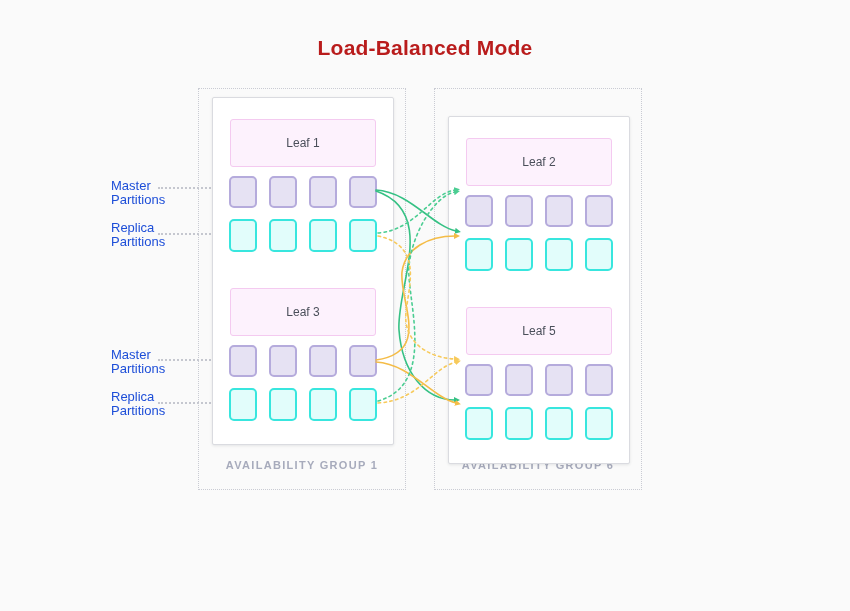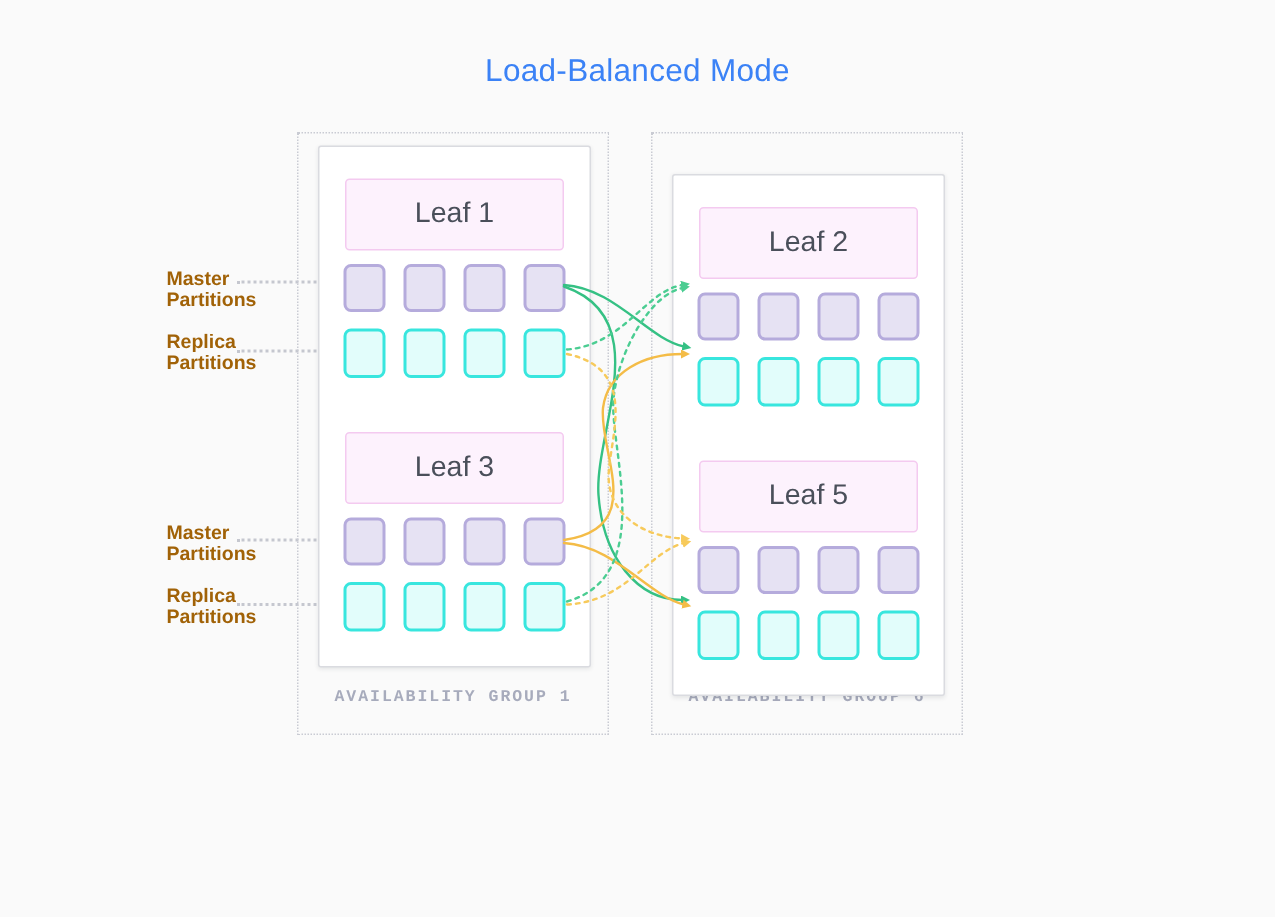--- a/index.html
+++ b/index.html
@@ -2,58 +2,58 @@
 <html style="--solid-green: #35c184; --dotted-green: #4bcd92; --solid-yellow: #f4bc47; --dotted-yellow: #f7ca5b; --master-fill: #e6e2f3; --master-border: #b5abdc; --replica-fill: #e2fdfb; --replica-border: #38e6de; --leaf-fill: #fdf2fd; --leaf-border: #f4caf0;"><head>
 <meta charset="utf-8">
 <style>
   html,body{margin:0;padding:0;background:#fafafa;}
   #canvas{
     position:relative;width:850px;height:611px;overflow:hidden;
     background:#fafafa;font-family:"Liberation Sans",sans-serif;
   }
   .title{
     position:absolute;top:36px;left:0;width:850px;text-align:center;
-    font-size:21px;font-weight:400;color:#3b82f6;letter-spacing:.2px;
+    font-size:21px;font-weight:700;color:#b91c1c;letter-spacing:.2px;
   }
   .ag{
     position:absolute;top:88px;width:206px;height:400px;
     border:1px dotted #c9cbd3;background:transparent;
   }
   .ag-1{left:198px;}
   .ag-2{left:434px;}
   .ag-label{
     position:absolute;left:0;right:0;top:370px;text-align:center;
-    font-size:11px;font-weight:700;color:#a7abbc;letter-spacing:1.3px;font-family:Liberation Mono, monospace;
+    font-size:11px;font-weight:700;color:#a7abbc;letter-spacing:1.3px;
   }
   .card{
     position:absolute;top:97px;width:180px;height:346px;background:#ffffff;
     border:1px solid #dadbe0;border-radius:2px;
     box-shadow:0 1px 3px rgba(30,36,48,.10);
   }
   .card-1{left:212px;}
   .card-2{left:448px;margin-top:19px;}
   .leaf-header{
     position:absolute;left:17px;width:144px;height:46px;
     background:var(--leaf-fill);border:1px solid var(--leaf-border);
     border-radius:3px;display:flex;align-items:center;justify-content:center;
-    font-size:19px;color:#4a4f5a;
+    font-size:12px;color:#4a4f5a;
   }
   .leaf-a .leaf-header{top:21px;}
   .leaf-b .leaf-header{top:190px;text-align:center;}
   .prow{position:absolute;left:16px;display:flex;gap:12px;}
   .leaf-a .prow.master{top:78px;}
   .leaf-a .prow.replica{top:121px;}
   .leaf-b .prow.master{top:247px;}
   .leaf-b .prow.replica{top:290px;}
   .pbox{width:28px;height:32px;border-radius:5px;box-sizing:border-box;}
   .pbox.master{background:var(--master-fill);border:2px solid var(--master-border);}
   .pbox.replica{background:var(--replica-fill);border:2px solid var(--replica-border);height:33px;}
   .side-label{
     position:absolute;left:111px;width:72px;
-    font-size:13px;line-height:14px;font-weight:700;color:#a16207;
+    font-size:13px;line-height:14px;font-weight:400;color:#1d4ed8;
   }
   .sl-1{top:179px;}
   .sl-2{top:221px;}
   .sl-3{top:348px;}
   .sl-4{top:390px;}
   .leader{
     position:absolute;left:158px;width:69px;height:0;
     border-top:2px dotted #c5c7cf;
   }
   .ld-1{top:187px;}

